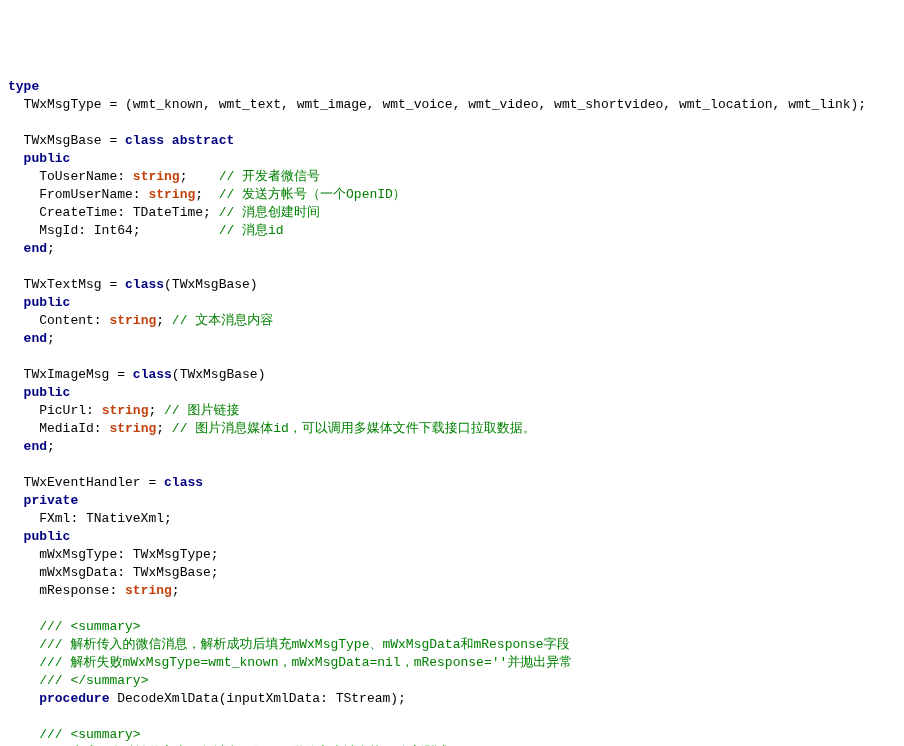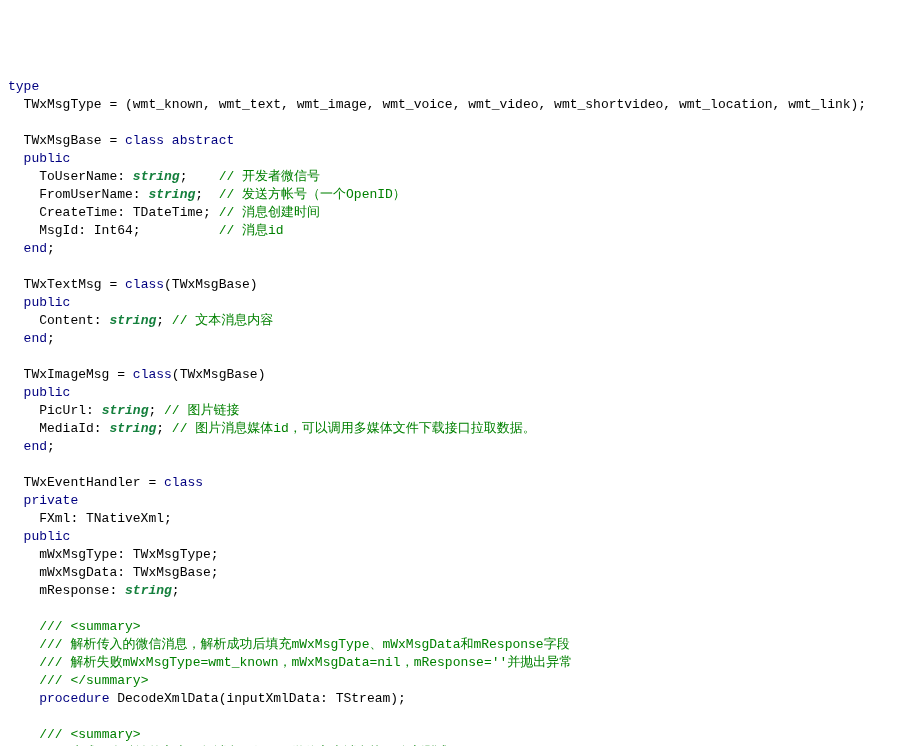--- a/index.html
+++ b/index.html
@@ -5,22 +5,22 @@
   body {
     margin: 0;
     padding: 6px 8px;
     font-family: Consolas, 'Courier New', monospace;
     font-size: 13px;
     line-height: 18px;
     background: #ffffff;
     color: #000000;
     white-space: pre;
   }
-  .kw { color: #000080; font-weight: normal; text-align: right; }
-  .typ { color: #15803d; font-weight: bold; font-style: italic; }
+  .kw { color: #000080; font-weight: bold; text-align: right; }
+  .typ { color: #c2410c; font-weight: bold; }
   .cmt { color: #008000; }
 </style>
 </head>
 <body>
 
 
 
 <div id="code"><div><span class="kw">type</span></div><div><span>  TWxMsgType = (wmt_known, wmt_text, wmt_image, wmt_voice, wmt_video, wmt_shortvideo, wmt_location, wmt_link);</span></div><div>&nbsp;</div><div><span>  TWxMsgBase = </span><span class="kw">class abstract</span></div><div><span>  </span><span class="kw">public</span></div><div><span>    ToUserName: </span><span class="typ">string</span><span>;    </span><span class="cmt">// 开发者微信号</span></div><div><span>    FromUserName: </span><span class="typ">string</span><span>;  </span><span class="cmt">// 发送方帐号（一个OpenID）</span></div><div><span>    CreateTime: TDateTime; </span><span class="cmt">// 消息创建时间</span></div><div><span>    MsgId: Int64;          </span><span class="cmt">// 消息id</span></div><div><span>  </span><span class="kw">end</span><span>;</span></div><div>&nbsp;</div><div><span>  TWxTextMsg = </span><span class="kw">class</span><span>(TWxMsgBase)</span></div><div><span>  </span><span class="kw">public</span></div><div><span>    Content: </span><span class="typ">string</span><span>; </span><span class="cmt">// 文本消息内容</span></div><div><span>  </span><span class="kw">end</span><span>;</span></div><div>&nbsp;</div><div><span>  TWxImageMsg = </span><span class="kw">class</span><span>(TWxMsgBase)</span></div><div><span>  </span><span class="kw">public</span></div><div><span>    PicUrl: </span><span class="typ">string</span><span>; </span><span class="cmt">// 图片链接</span></div><div><span>    MediaId: </span><span class="typ">string</span><span>; </span><span class="cmt">// 图片消息媒体id，可以调用多媒体文件下载接口拉取数据。</span></div><div><span>  </span><span class="kw">end</span><span>;</span></div><div>&nbsp;</div><div><span>  TWxEventHandler = </span><span class="kw">class</span></div><div><span>  </span><span class="kw">private</span></div><div><span>    FXml: TNativeXml;</span></div><div><span>  </span><span class="kw">public</span></div><div><span>    mWxMsgType: TWxMsgType;</span></div><div><span>    mWxMsgData: TWxMsgBase;</span></div><div><span>    mResponse: </span><span class="typ">string</span><span>;</span></div><div>&nbsp;</div><div><span>    </span><span class="cmt">/// &lt;summary&gt;</span></div><div><span>    </span><span class="cmt">/// 解析传入的微信消息，解析成功后填充mWxMsgType、mWxMsgData和mResponse字段</span></div><div><span>    </span><span class="cmt">/// 解析失败mWxMsgType=wmt_known，mWxMsgData=nil，mResponse=''并抛出异常</span></div><div><span>    </span><span class="cmt">/// &lt;/summary&gt;</span></div><div><span>    </span><span class="kw">procedure</span><span> DecodeXmlData(inputXmlData: TStream);</span></div><div>&nbsp;</div><div><span>    </span><span class="cmt">/// &lt;summary&gt;</span></div><div><span>    </span><span class="cmt">/// 生成一个默认的文本回复消息，仅用于微信文本消息接口响应测试！</span></div></div>
 
 

